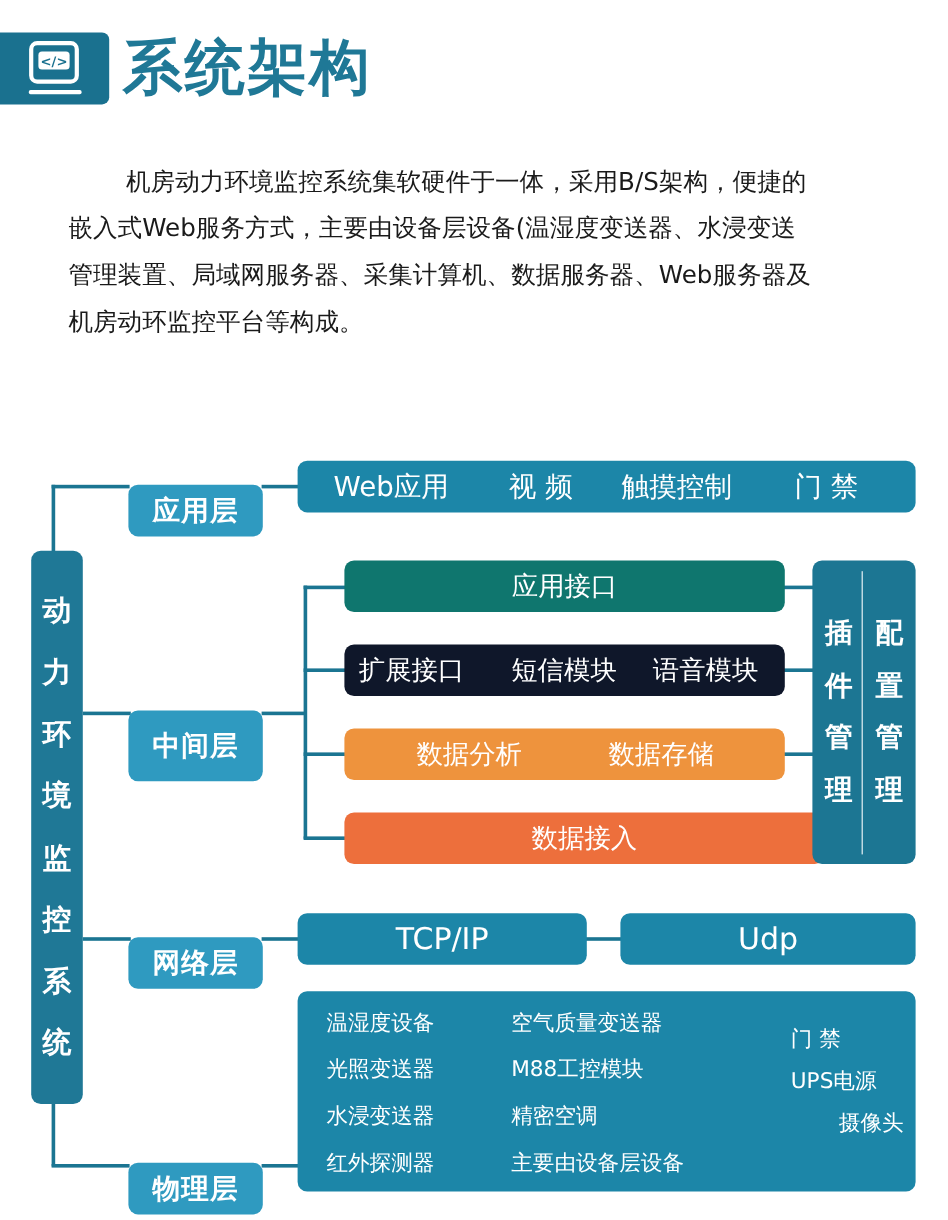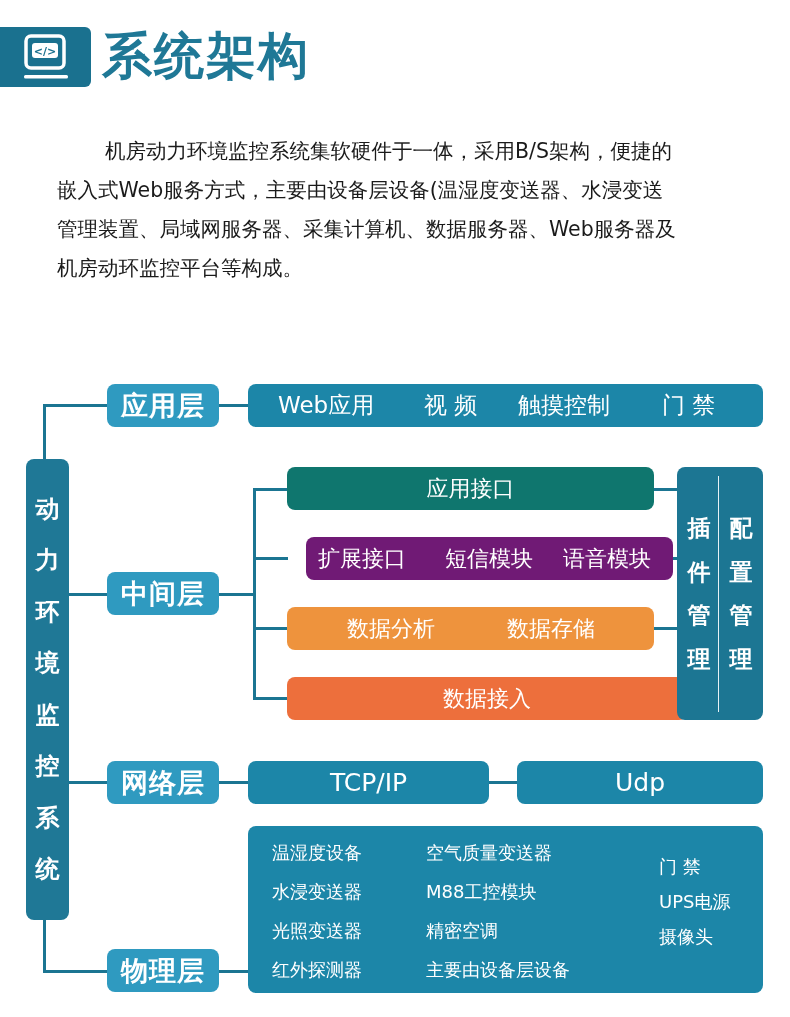--- a/index.html
+++ b/index.html
@@ -13,32 +13,32 @@
 
   
   .intro { left:28px; top:132px; width:740px; font-size:20.5px; line-height:39px; color:#1a1a1a;margin-left:29px; }
   .intro .indent { display:inline-block; width:48px; }
 
   
   .ln { position:absolute; background:#1b7592; }
 
   
   .layer { position:absolute; background:#2f9ac0; color:#fff; border-radius:8px; font-weight:bold;
-           font-size:27px; display:flex; align-items:center; justify-content:center; letter-spacing:1px; }
+           font-size:23px; display:flex; align-items:center; justify-content:center; letter-spacing:1px;margin-top:20px; }
   
   .mainbox { left:26px; top:459px; width:43px; height:461px; background:#1f7896; border-radius:8px;
              color:#fff; font-weight:bold; font-size:24px; display:flex; flex-direction:column;
              align-items:center; justify-content:center; }
   .mainbox span { display:block; line-height:51.5px; }
 
   .bar { position:absolute; border-radius:8px; color:#fff; display:flex; align-items:center;
          font-size:22px; }
   .teal { background:#1c86a8; }
   .darkteal { background:#0f766e; }
-  .yellow { background:#701a75;margin-left:19px; }
+  .yellow { background:#0f172a; }
   .orange { background:#ee933d; }
   .redorange { background:#ed6f3c; }
 
   .side { position:absolute; left:677px; top:467px; width:86px; height:253px; background:#1c7693; border-radius:8px;
           color:#fff; font-size:23px; font-weight:bold; }
   .side .col { position:absolute; top:40px; width:40px; text-align:center; }
   .side .col span { display:block; line-height:43.5px; }
   .side .divider { position:absolute; left:41px; top:9px; width:1px; height:236px; background:#e6f2f6; }
 
   .phys { position:absolute; left:248px; top:826px; width:515px; height:167px; background:#1c86a8; border-radius:8px; color:#fff; font-size:18px; }
@@ -94,21 +94,21 @@
   <span>力</span>
   <span>环</span>
   <span>境</span>
   <span>监</span>
   <span>控</span>
   <span>系</span>
   <span>统</span>
 </div>
 
 <div class="layer" style="left:107px; top:384px; width:112px; height:43px;">应用层</div>
-<div class="layer" style="left:107px; top:572px; width:112px; height:43px;">中间层</div>
+<div class="layer" style="left:107px; top:572px; width:112px; height:59px;">中间层</div>
 <div class="layer" style="left:107px; top:761px; width:112px; height:43px;">网络层</div>
 <div class="layer" style="left:107px; top:949px; width:112px; height:43px;">物理层</div>
 
 <div class="bar teal" style="left:248px; top:384px; width:515px; height:43px; font-size:23px;">
   <span style="position:absolute; left:30px;">Web应用</span>
   <span style="position:absolute; left:176px;">视 频</span>
   <span style="position:absolute; left:270px;">触摸控制</span>
   <span style="position:absolute; left:414px;">门 禁</span>
 </div>
 
@@ -147,28 +147,28 @@
 <div class="bar teal" style="left:248px; top:761px; width:241px; height:43px; justify-content:center; font-size:25px;">
   <span>TCP/IP</span>
 </div>
 <div class="bar teal" style="left:517px; top:761px; width:246px; height:43px; justify-content:center; font-size:25px;">
   <span>Udp</span>
 </div>
 
 <div class="phys">
   <div class="c" style="left:24px; top:7px;">
     <span>温湿度设备</span>
+    <span>光照变送器</span>
     <span>水浸变送器</span>
-    <span>光照变送器</span>
     <span>红外探测器</span>
   </div>
   <div class="c" style="left:178px; top:7px;">
     <span>空气质量变送器</span>
     <span>M88工控模块</span>
     <span>精密空调</span>
     <span>主要由设备层设备</span>
   </div>
   <div class="c" style="left:411px; top:23px;">
     <span style="line-height:35px;">门 禁</span>
     <span style="line-height:35px;">UPS电源</span>
-    <span style="line-height:35px;">摄像头</span>
+    <span style="line-height:35px;margin-left:40px;">摄像头</span>
   </div>
 </div>
 
 </body></html>

